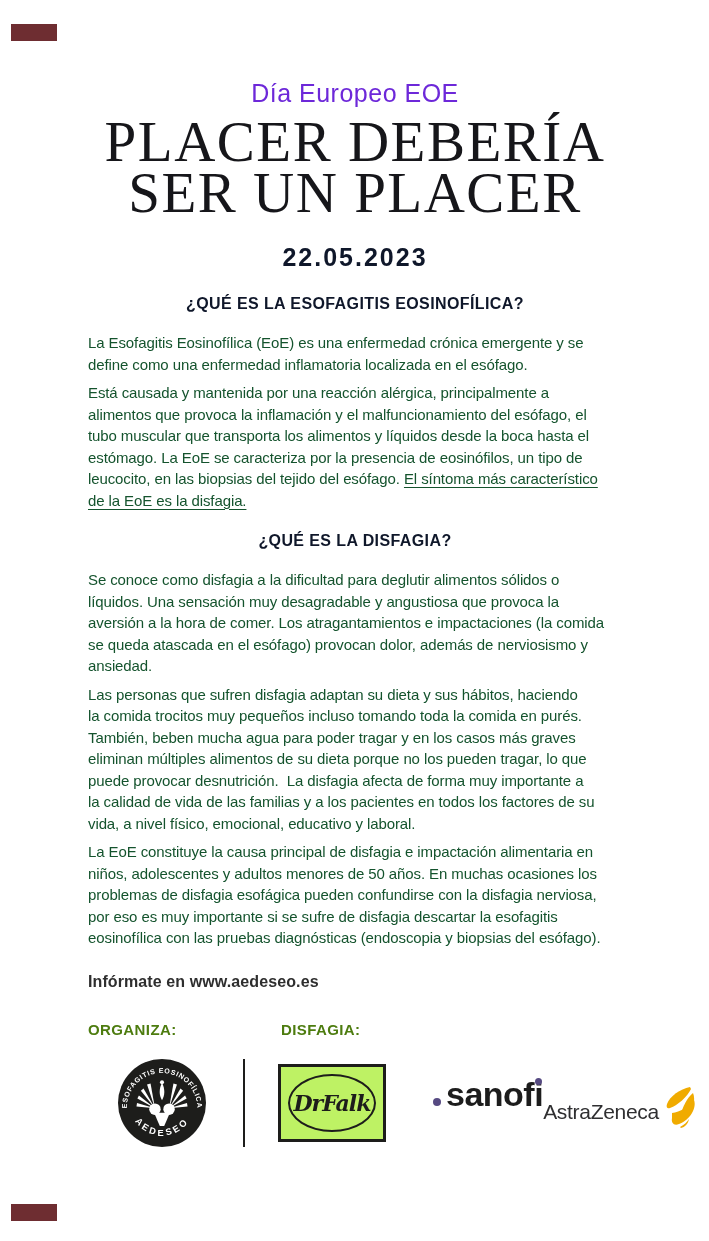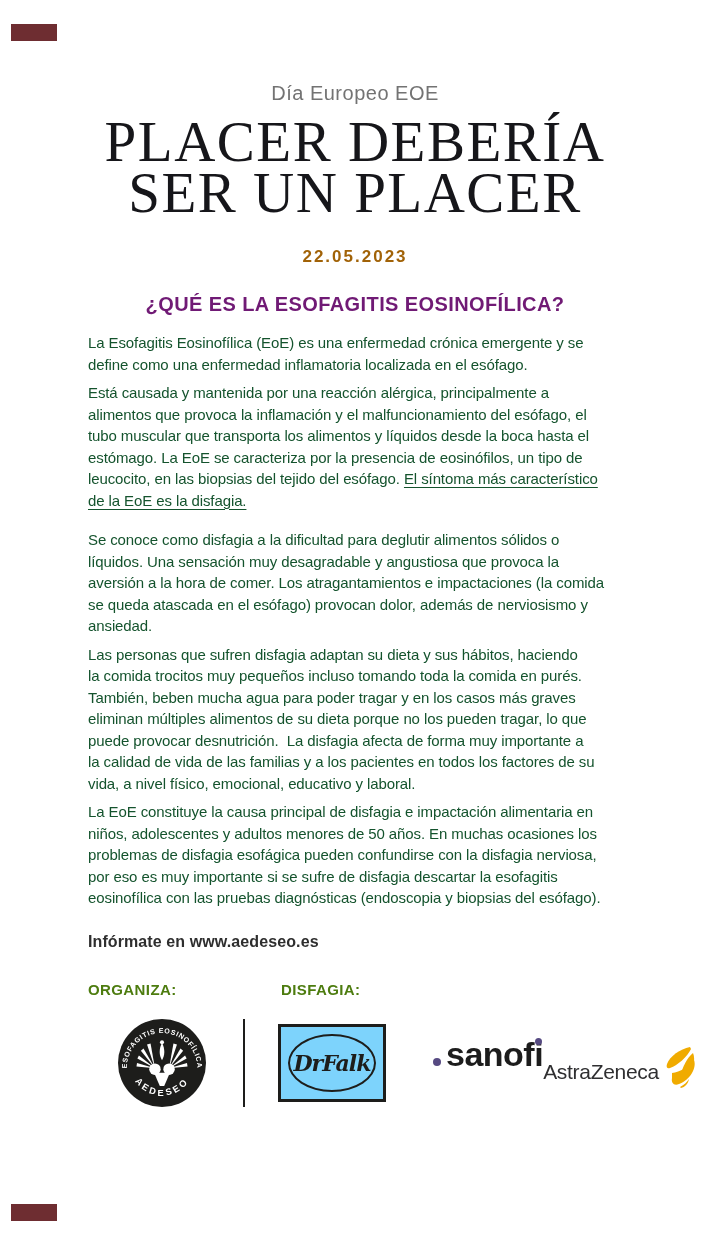--- a/index.html
+++ b/index.html
@@ -15,37 +15,37 @@
   .corner-mark {
     position:absolute; left:11px; width:46px; height:17px;
     background:#6e2d31;
   }
   .corner-mark.top { top:24px; }
   .corner-mark.bottom { top:1204px; }
 
   .content { padding:80px 87px 0 88px; }
 
   .kicker {
-    text-align:center; font-size:20px; line-height:26px;
-    letter-spacing:0.5px; color:#737373; font-weight:400;
+    text-align:center; font-size:25px; line-height:26px;
+    letter-spacing:0.5px; color:#6d28d9; font-weight:400;
   }
   .title {
     text-align:center;
     font-family:"Liberation Serif", serif; font-weight:400;
     font-size:57px; line-height:51px; letter-spacing:1.5px;
     color:#16161a; margin-top:10px;
   }
   .date {
-    text-align:center; font-size:17px; line-height:26px;
-    font-weight:bold; letter-spacing:2px; color:#a16207; margin-top:26px;
+    text-align:center; font-size:25px; line-height:26px;
+    font-weight:bold; letter-spacing:2px; color:#0f172a; margin-top:26px;
   }
 
   .section-heading {
-    text-align:center; font-size:20px; line-height:20px;
-    font-weight:bold; letter-spacing:0.4px; color:#701a75;
+    text-align:center; font-size:16px; line-height:20px;
+    font-weight:bold; letter-spacing:0.4px; color:#0f172a;
   }
   .section-heading.first { margin-top:24px; }
   .section-heading.second { margin-top:20px; }
 
   .body-p {
     font-size:15px; line-height:21.5px; letter-spacing:-0.1px;
     color:#14532d; white-space:pre; margin:0;
   }
   .body-p.after-heading { margin-top:18px; }
   .body-p.after-p { margin-top:7px; }
@@ -66,21 +66,21 @@
   .logos-row { display:flex; align-items:center; margin-top:18px; height:92px; }
 
   .aedeseo-logo { width:88px; height:88px; margin-left:30px; flex:0 0 auto; }
 
   .logo-divider { width:2px; height:88px; background:#1d1d1b; margin-left:37px; flex:0 0 auto; }
 
   .drfalk-logo {
     margin-left:33px; width:108px; height:78px;
     border:3px solid #1d1d1b; box-sizing:border-box;
     display:flex; align-items:center; justify-content:center; flex:0 0 auto;
-    background:#7dd3fc;
+    background:#bef264;
   }
   .drfalk-ellipse {
     width:88px; height:58px; border:2.5px solid #1d1d1b; border-radius:50%;
     display:flex; align-items:center; justify-content:center; box-sizing:border-box;
   }
   .drfalk-text {
     font-family:"DejaVu Serif", serif; font-style:italic; font-weight:bold;
     font-size:22px; color:#1d1d1b; letter-spacing:-1px;
   }
 
@@ -126,20 +126,21 @@
     <p class="body-p after-heading">La Esofagitis Eosinofílica (EoE) es una enfermedad crónica emergente y se
 define como una enfermedad inflamatoria localizada en el esófago.</p>
 
     <p class="body-p after-p"><span>Está causada y mantenida por una reacción alérgica, principalmente a
 alimentos que provoca la inflamación y el malfuncionamiento del esófago, el
 tubo muscular que transporta los alimentos y líquidos desde la boca hasta el
 estómago. La EoE se caracteriza por la presencia de eosinófilos, un tipo de
 leucocito, en las biopsias del tejido del esófago. </span><span class="underlined">El síntoma más característico
 de la EoE es la disfagia.</span></p>
 
+    <div class="section-heading second">¿QUÉ ES LA DISFAGIA?</div>
 
     <p class="body-p after-heading">Se conoce como disfagia a la dificultad para deglutir alimentos sólidos o
 líquidos. Una sensación muy desagradable y angustiosa que provoca la
 aversión a la hora de comer. Los atragantamientos e impactaciones (la comida
 se queda atascada en el esófago) provocan dolor, además de nerviosismo y
 ansiedad.</p>
     <p class="body-p after-p">Las personas que sufren disfagia adaptan su dieta y sus hábitos, haciendo
 la comida trocitos muy pequeños incluso tomando toda la comida en purés.
 También, beben mucha agua para poder tragar y en los casos más graves
 eliminan múltiples alimentos de su dieta porque no los pueden tragar, lo que

